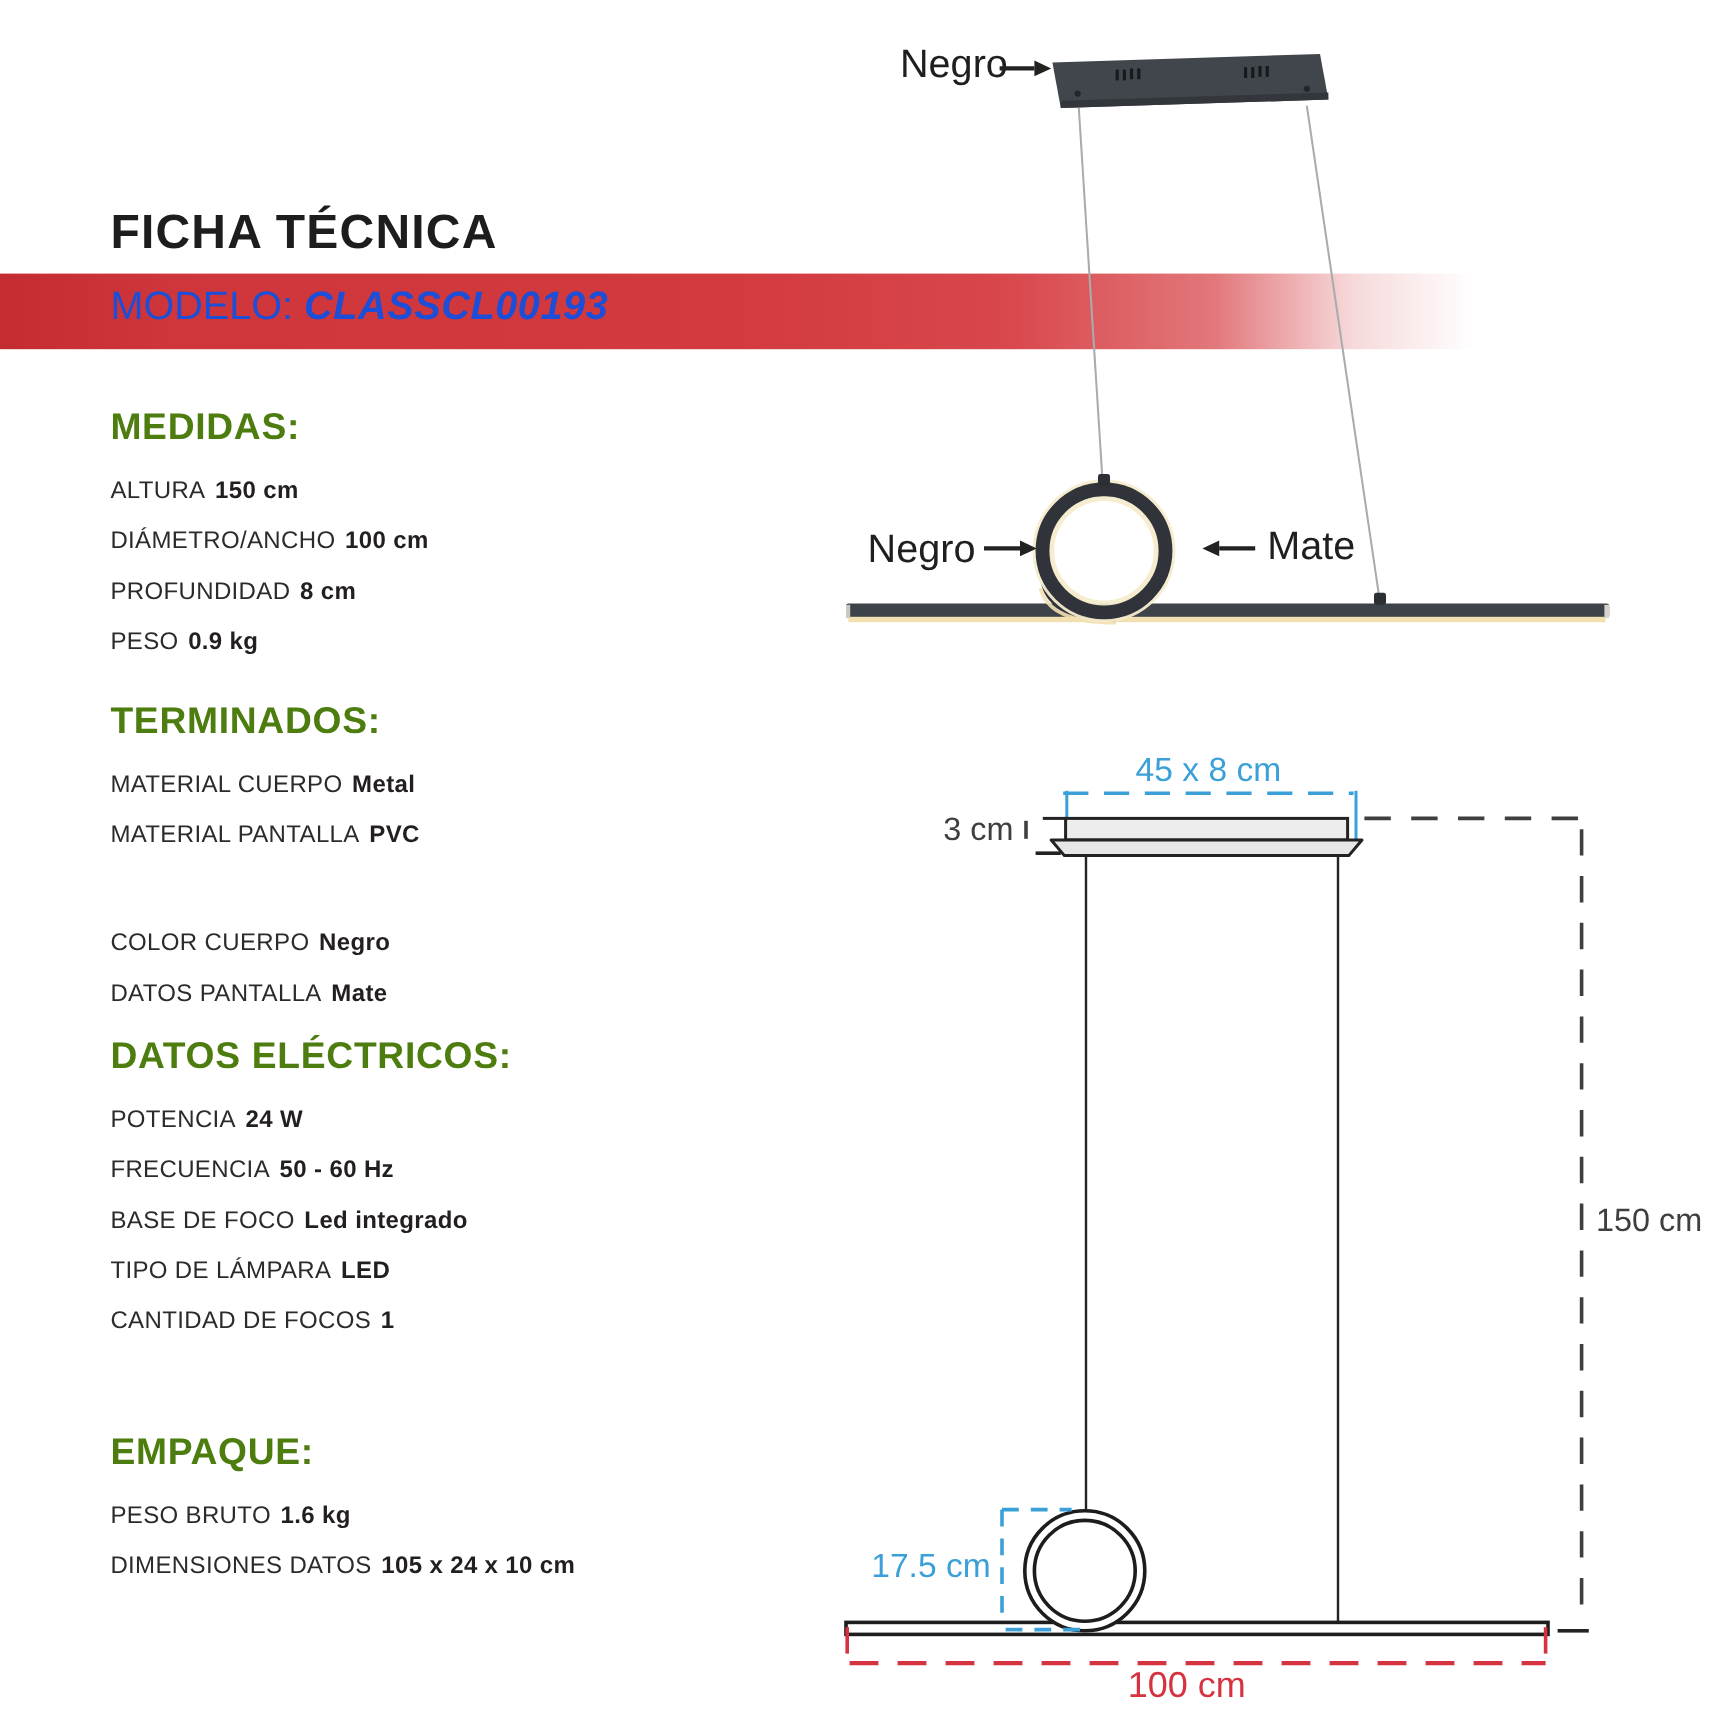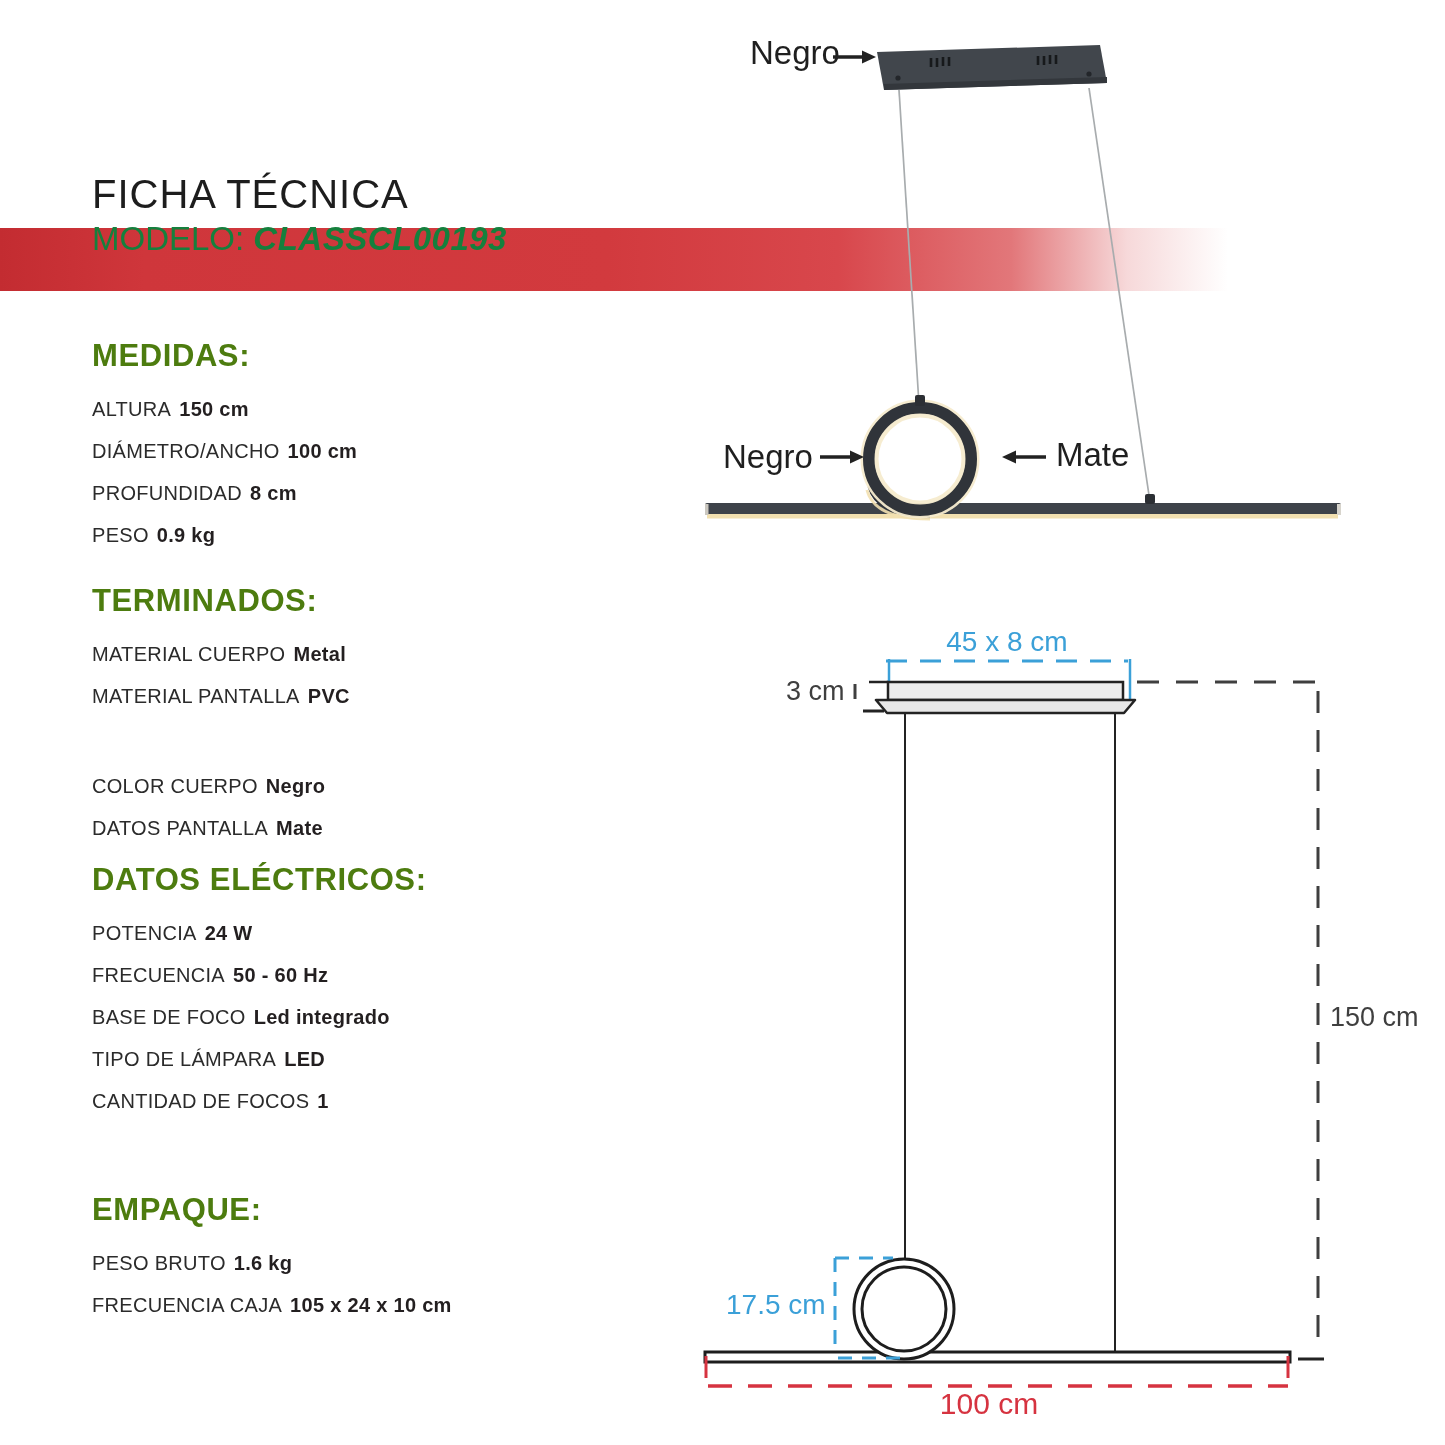--- a/index.html
+++ b/index.html
@@ -1,26 +1,26 @@
 <!DOCTYPE html>
 <html><head>
 <meta charset="utf-8">
 <style>
   html,body{margin:0;padding:0;background:#ffffff;}
   #canvas{position:relative;width:1445px;height:1445px;background:#ffffff;overflow:hidden;
           font-family:"Liberation Sans", sans-serif;color:#231f20;}
 
   
-  .page-title{position:absolute;left:92px;top:172px;font-size:40px;font-weight:400;
+  .page-title{position:absolute;left:92px;top:172px;font-size:40px;font-weight:700;
               letter-spacing:1px;color:#1d1d1d;z-index:3;}
   .banner{position:absolute;left:0;top:228px;width:1445px;height:63px;z-index:1;
           background:linear-gradient(to right,
             #c32c31 0%, #cf363b 10%, #d23a3e 42%, #d8474c 58%,
             #e2777a 70%, rgba(236,170,172,0.45) 78%, rgba(255,255,255,0) 85%);}
-  .model-line{position:absolute;left:92px;top:220px;font-size:33px;color:#15803d;z-index:3;white-space:nowrap;}
+  .model-line{position:absolute;left:92px;top:236px;font-size:33px;color:#1d4ed8;z-index:3;white-space:nowrap;}
   .model-line .model-value{font-weight:700;font-style:italic;letter-spacing:.5px;}
 
   
   .spec-section{position:absolute;left:92px;width:600px;z-index:3;}
   .spec-heading{font-size:31px;font-weight:700;letter-spacing:.6px;margin:0 0 14px 0;color:#4d7c0f;}
   .spec-item{font-size:20px;line-height:42px;letter-spacing:.3px;color:#2b2b2b;white-space:nowrap;}
   .spec-item .val{font-weight:700;margin-left:8px;color:#231f20;}
   .spec-item.gap-above{margin-top:48px;}
 
   #sec-medidas{top:338px;}
@@ -67,21 +67,21 @@
     <div class="spec-item"><span>POTENCIA</span><span class="val">24 W</span></div>
     <div class="spec-item"><span>FRECUENCIA</span><span class="val">50 - 60 Hz</span></div>
     <div class="spec-item"><span>BASE DE FOCO</span><span class="val">Led integrado</span></div>
     <div class="spec-item"><span>TIPO DE LÁMPARA</span><span class="val">LED</span></div>
     <div class="spec-item"><span>CANTIDAD DE FOCOS</span><span class="val">1</span></div>
   </div>
 
   <div class="spec-section" id="sec-empaque">
     <div class="spec-heading">EMPAQUE:</div>
     <div class="spec-item"><span>PESO BRUTO</span><span class="val">1.6 kg</span></div>
-    <div class="spec-item"><span>FRECUENCIA CAJA</span><span class="val">105 x 24 x 10 cm</span></div>
+    <div class="spec-item"><span>DIMENSIONES DATOS</span><span class="val">105 x 24 x 10 cm</span></div>
   </div>
 
   <svg class="art" width="1445" height="1445" viewBox="0 0 1445 1445">
 
     <g>
 
       <line x1="899" y1="90" x2="919" y2="404" stroke="#a8acae" stroke-width="1.7"></line>
       <line x1="1089" y1="88" x2="1150" y2="502" stroke="#a8acae" stroke-width="1.7"></line>
 
       <polygon points="877,52 1100,45 1107,83 884,90" fill="#41464c"></polygon>

